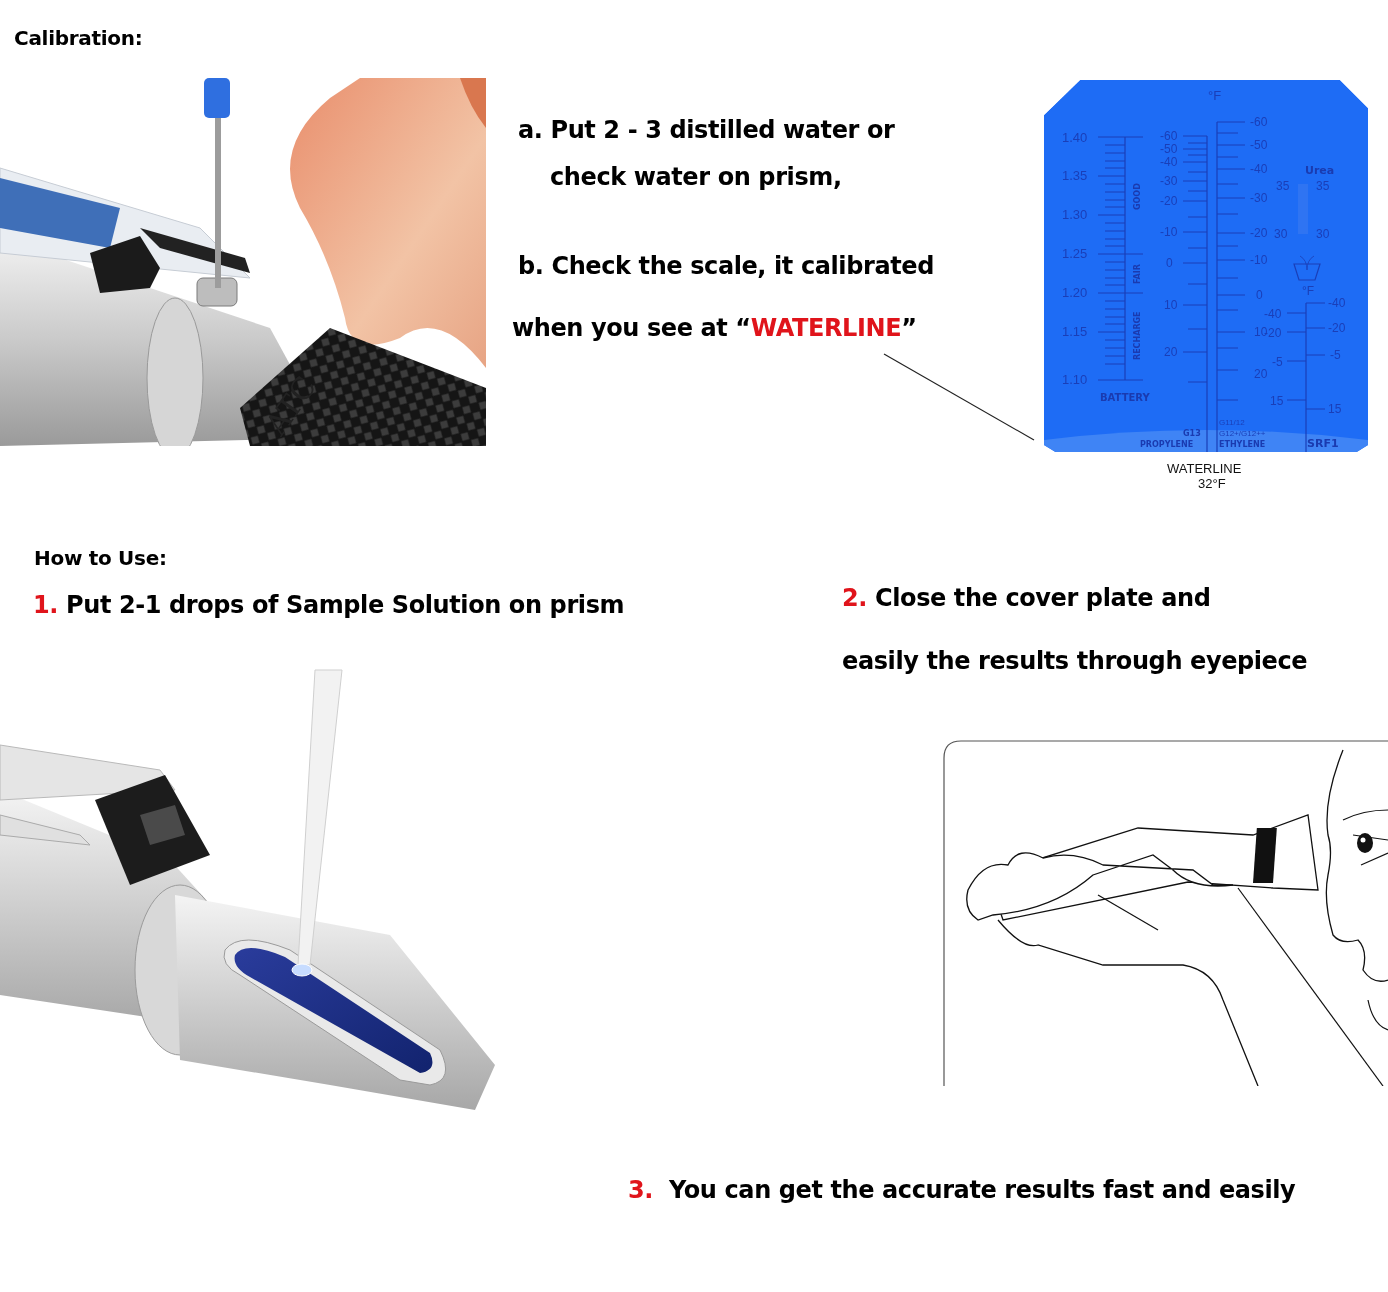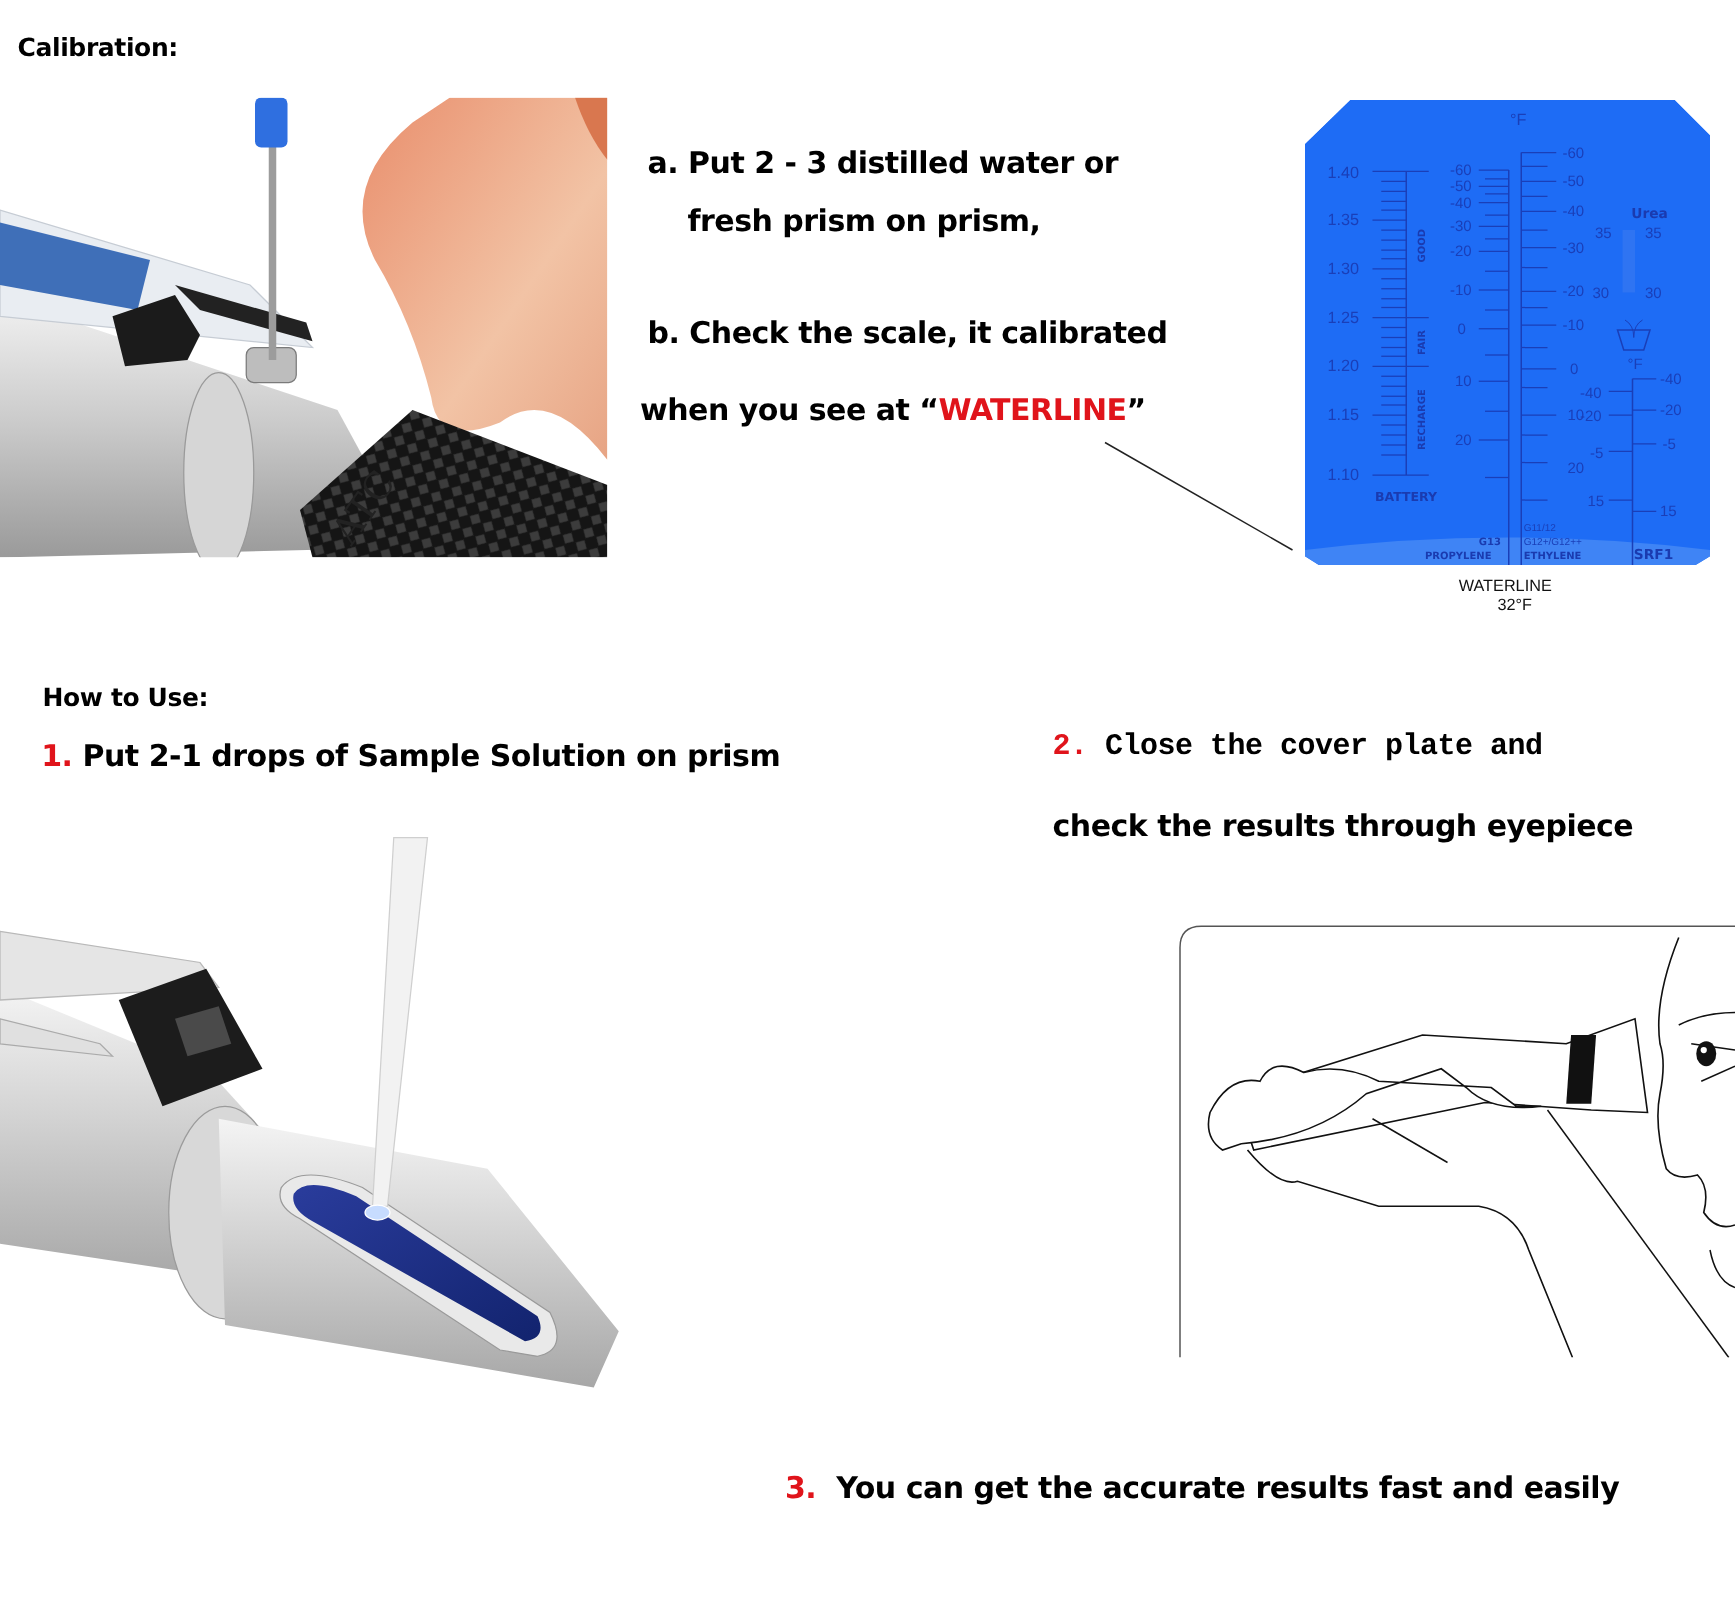--- a/index.html
+++ b/index.html
@@ -53,21 +53,21 @@
     <rect x="197" y="200" width="40" height="28" rx="6" fill="#bdbdbd" stroke="#7a7a7a"></rect>
 
     <rect x="215" y="20" width="6" height="190" fill="#9c9c9c"></rect>
     <rect x="204" y="0" width="26" height="40" rx="5" fill="#2f6fe0"></rect>
 
     <text x="240" y="360" font-family="DejaVu Serif, serif" font-size="30" fill="#222" transform="rotate(-55 260 320)">ATC</text>
   </svg>
 </div>
 
 <div class="abs step" style="left:518px; top:116px;">a. Put 2 - 3 distilled water or</div>
-<div class="abs step" style="left:550px; top:163px;">fresh prism on prism,</div>
+<div class="abs step" style="left:550px; top:163px;">check water on prism,</div>
 <div class="abs step" style="left:518px; top:252px;">b. Check the scale, it calibrated</div>
 <div class="abs step" style="left:512px; top:314px;text-align:center;">
   <span>when you see at “</span><span class="red">WATERLINE</span><span>”</span>
 </div>
 
 <svg class="abs" style="left:880px; top:350px;" width="160" height="95">
   <line x1="4" y1="4" x2="154" y2="90" stroke="#222" stroke-width="1.2"></line>
 </svg>
 
 <div class="abs" style="left:1040px; top:80px; width:330px; height:430px;">
@@ -245,25 +245,25 @@
   </svg>
 </div>
 
 <div class="abs heading" style="left:34px; top:546px;text-align:center;">How to Use:</div>
 
 <div class="abs step" style="left:33px; top:591px;">
   <span class="red">1.</span>
   <span>Put 2-1 drops of Sample Solution on prism</span>
 </div>
 
-<div class="abs step" style="left:842px; top:584px;font-family:Liberation Mono, monospace;">
+<div class="abs step" style="left:842px; top:584px;">
   <span class="red">2.</span>
   <span>Close the cover plate and</span>
 </div>
-<div class="abs step" style="left:842px; top:647px;">check the results through eyepiece</div>
+<div class="abs step" style="left:842px; top:647px;">easily the results through eyepiece</div>
 
 <div class="abs step" style="left:628px; top:1176px;">
   <span class="red">3.</span>
   <span style="margin-left:8px;">You can get the accurate results fast and easily</span>
 </div>
 
 <div class="abs" style="left:0; top:665px; width:520px; height:500px;">
   <svg width="520" height="500" viewBox="0 0 520 500">
     <defs>
       <linearGradient id="silver2" x1="0" y1="0" x2="0" y2="1">

